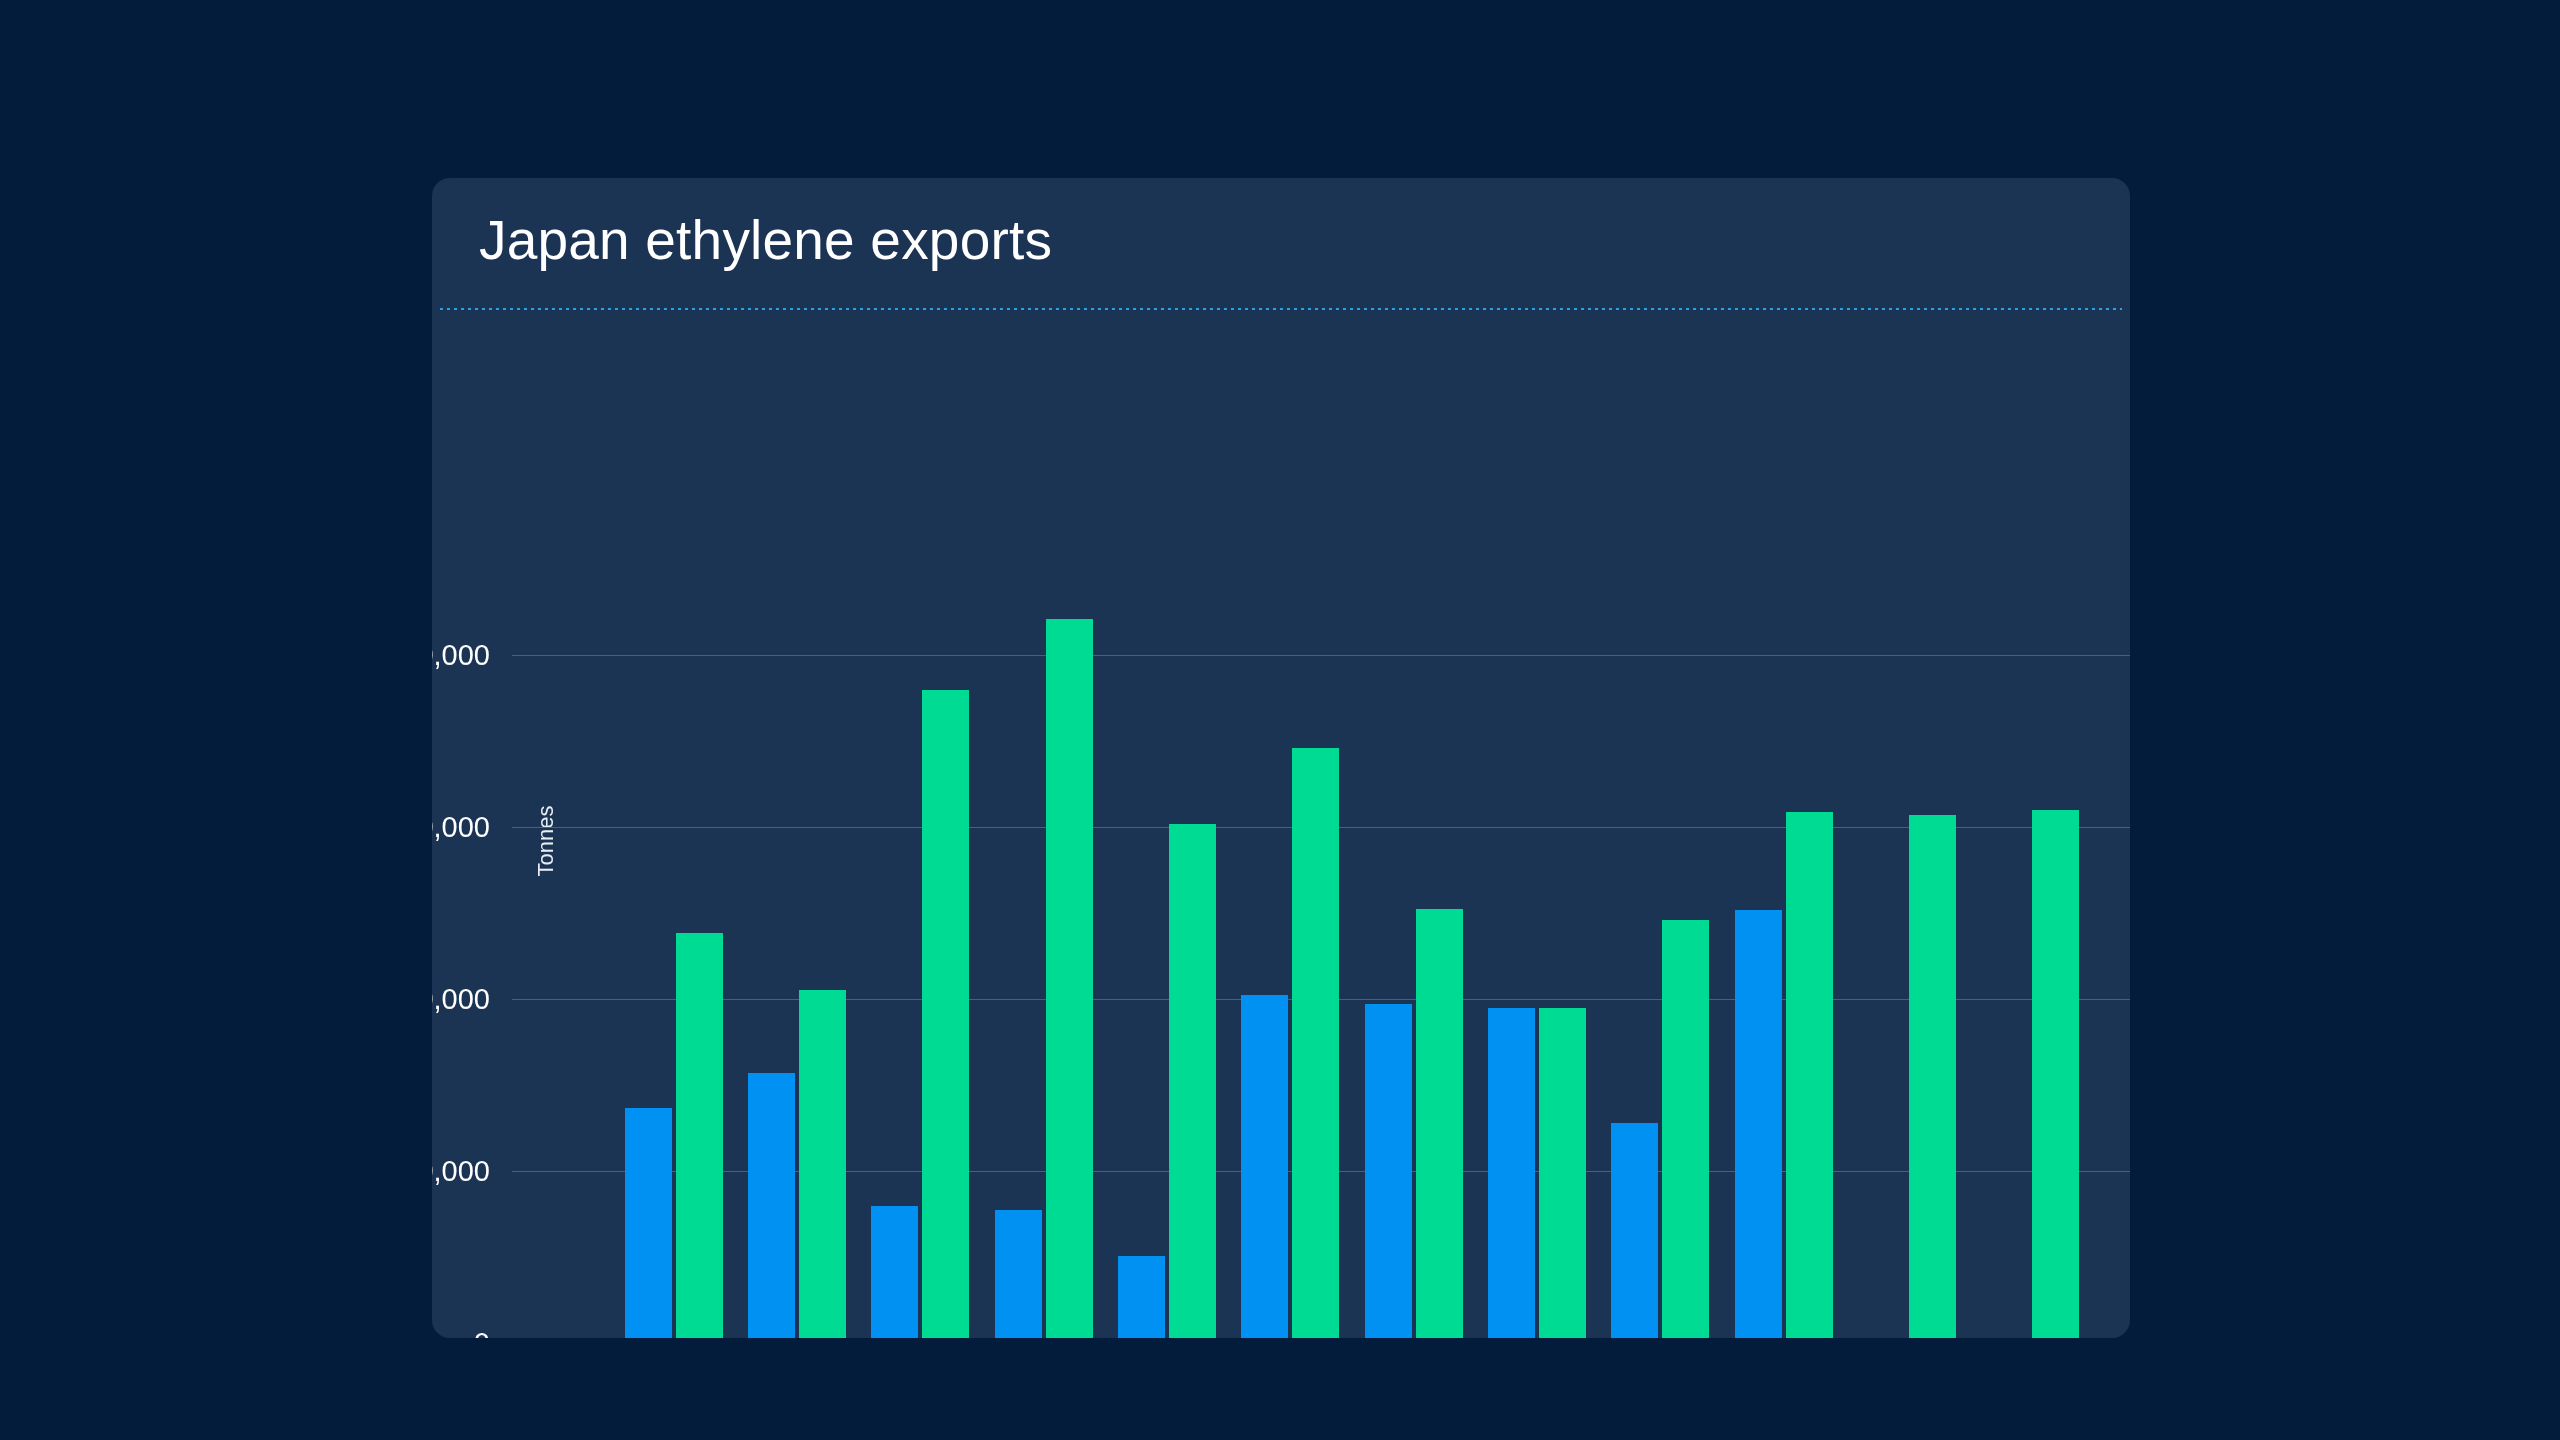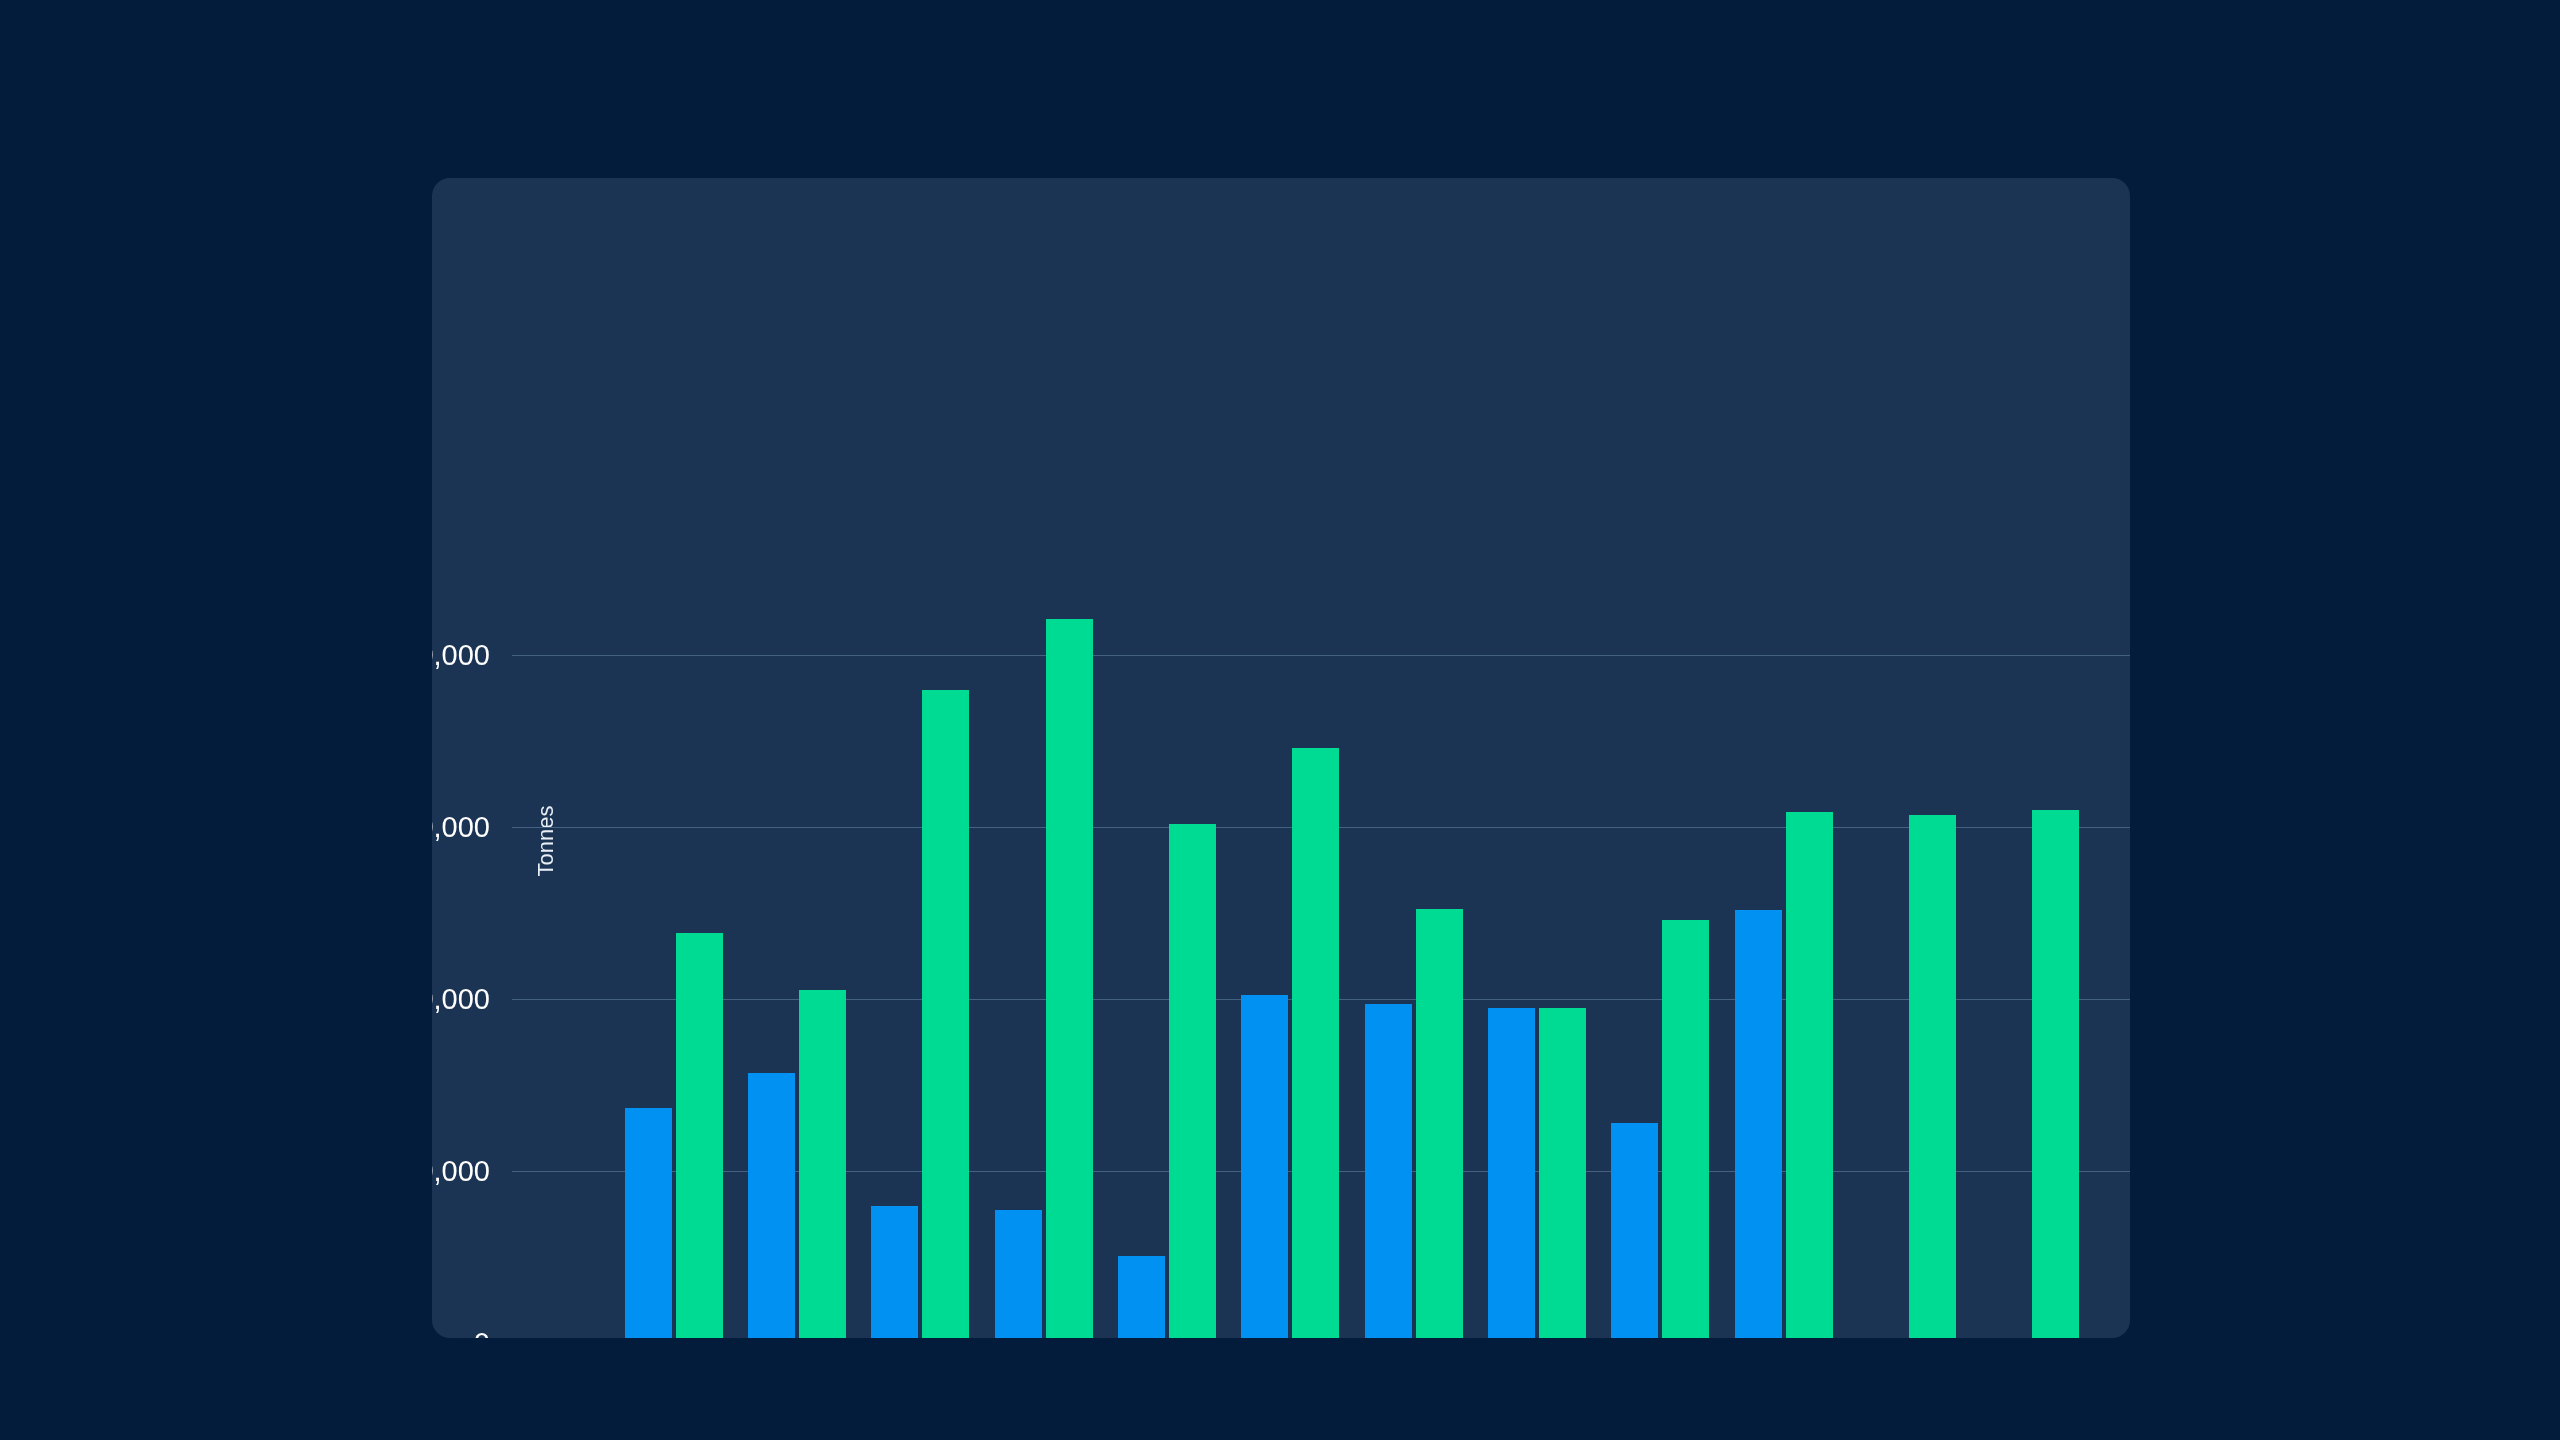--- a/index.html
+++ b/index.html
@@ -138,20 +138,24 @@
     left: 0; right: 0;
   }
 </style>
 </head>
 <body>
 
 <div id="page">
 
   <div id="chart-card">
 
+    <div id="card-header">
+      <div id="chart-title">Japan ethylene exports</div>
+      <div id="title-divider"></div>
+    </div>
 
     <div id="plot-area">
 
       <div id="y-axis-title">Tonnes</div>
 
       <div id="grid-layer">
           <div class="gridline" style="top: 862.955px;"></div>
           <div class="gridline" style="top: 690.909px;"></div>
           <div class="gridline" style="top: 518.864px;"></div>
           <div class="gridline" style="top: 346.818px;"></div>

